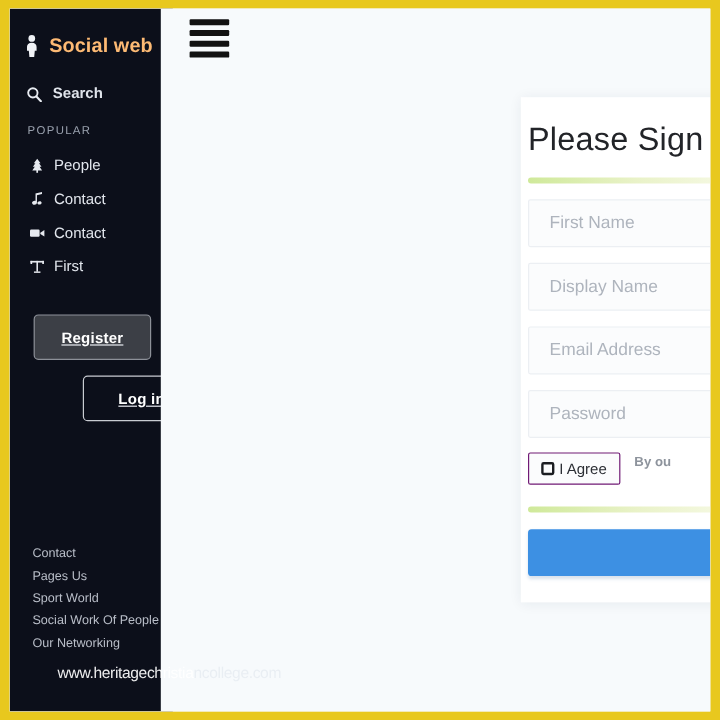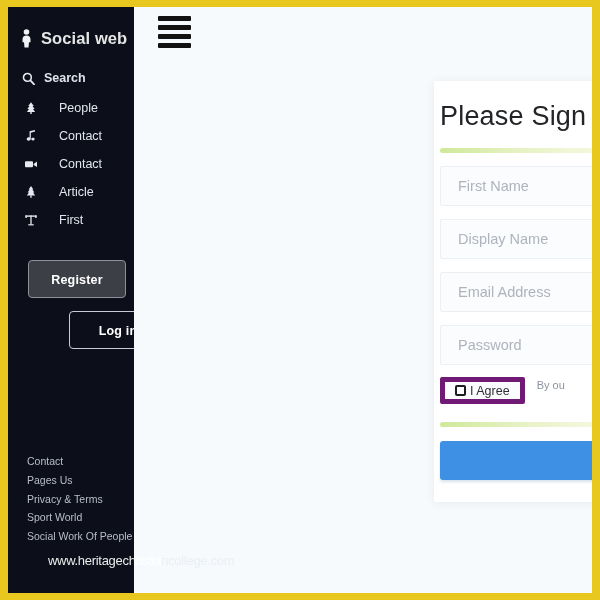--- a/index.html
+++ b/index.html
@@ -56,21 +56,21 @@
   }
   .brand-icon {
     width: 13px;
     height: 19px;
     display: block;
     flex: 0 0 auto;
   }
   .brand-text {
     font-size: 16.5px;
     font-weight: bold;
-    color: #e5e5e5;
+    color: #fdba74;
     letter-spacing: .1px;
     white-space: nowrap;
   }
 
   .search-row {
     display: flex;
     align-items: center;
     gap: 9px;
     padding: 16px 0 0 14px;
     cursor: pointer;
@@ -89,42 +89,42 @@
     color: #9aa1ae;
     text-transform: uppercase;
   }
 
   .nav {
     margin-top: 9px;
   }
   .nav-item {
     display: flex;
     align-items: center;
-    gap: 21px;
+    gap: 7px;
     height: 28px;
     padding-left: 16px;
     cursor: pointer;
   }
   .nav-icon {
     width: 14px;
     height: 14px;
     flex: 0 0 auto;
     display: flex;
     align-items: center;
     justify-content: center;
     color: #e6e9ef;
   }
   .nav-icon svg { display:block; }
   .nav-label {
     font-size: 12.5px;
     color: #e2e6ed;
     white-space: nowrap;
   }
 
-  .btn-wrap { padding: 26px 0 0 20px; }
+  .btn-wrap { padding: 26px 0 0 20px; text-decoration: underline; }
   .side-btn {
     display: block;
     width: 98px;
     height: 38px;
     line-height: 38px;
     text-align: center;
     font-size: 12.5px;
     font-weight: bold;
     border-radius: 4px;
     box-sizing: border-box;
@@ -233,21 +233,21 @@
   .agree-row {
     display: flex;
     align-items: flex-start;
     margin: 12px 6px 0 6px;
     gap: 12px;
   }
   .agree-box {
     display: flex;
     align-items: center;
     gap: 4px;
-    border: 5px solid #701a75;
+    border: 1px solid #701a75;
     background: #fbfcfd;
     border-radius: 2px;
     height: 27px;
     padding: 0 10px 0 10px;
     box-sizing: border-box;
     cursor: pointer;
     flex: 0 0 auto;
   }
   .agree-check {
     width: 11px;
@@ -261,20 +261,21 @@
     font-size: 12.5px;
     color: #2c2f35;
     white-space: nowrap;
   }
   .terms-text {
     font-size: 11px;
     line-height: 15px;
     color: #8d939c;
     padding-top: 1px;
     max-width: 215px;
+    font-weight: bold;
   }
   .submit-btn {
     display: block;
     margin: 14px 6px 0 6px;
     height: 39px;
     line-height: 39px;
     background: #3d90e3;
     color: #ffffff;
     text-align: center;
     font-size: 15px;
@@ -317,20 +318,21 @@
       </div>
 
       <div class="search-row">
         <svg class="search-icon" viewBox="0 0 14 14">
           <circle cx="5.8" cy="5.8" r="4.2" fill="none" stroke="#e8ebf1" stroke-width="1.7"></circle>
           <line x1="9" y1="9" x2="13" y2="13.3" stroke="#e8ebf1" stroke-width="1.9" stroke-linecap="round"></line>
         </svg>
         <span class="search-label">Search</span>
       </div>
 
+      <div class="section-label">POPULAR</div>
 
       <nav class="nav">
 
         <div class="nav-item">
           <span class="nav-icon">
             <svg viewBox="0 0 14 14" width="14" height="14">
               <path d="M7 1.2 4.2 5h1.3L3.4 8h1.6L2.9 11h8.2L9 8h1.6L8.5 5h1.3z" fill="#e6e9ef"></path>
               <rect x="6.3" y="10.6" width="1.4" height="2.4" fill="#e6e9ef"></rect>
             </svg>
           </span>
@@ -350,29 +352,20 @@
         <div class="nav-item">
           <span class="nav-icon">
             <svg viewBox="0 0 14 14" width="14" height="14">
               <rect x="1" y="4.2" width="8" height="6.1" rx="1" fill="#e6e9ef"></rect>
               <path d="M9.6 6.9 13 4.6v5.5L9.6 8z" fill="#e6e9ef"></path>
             </svg>
           </span>
           <span class="nav-label">Contact</span>
         </div>
 
-        <div class="nav-item">
-          <span class="nav-icon">
-            <svg viewBox="0 0 14 14" width="14" height="14">
-              <path d="M7 1 4.6 4.4h1.1L3.6 7.4h1.4L2.8 10.5h8.4L9 7.4h1.4L8.3 4.4h1.1z" fill="#e6e9ef"></path>
-              <rect x="6.35" y="10.2" width="1.3" height="2.6" fill="#e6e9ef"></rect>
-            </svg>
-          </span>
-          <span class="nav-label">Article</span>
-        </div>
 
         <div class="nav-item">
           <span class="nav-icon">
             <svg viewBox="0 0 14 14" width="14" height="14">
               <rect x="1.4" y="2.4" width="11.2" height="1.4" fill="#e6e9ef"></rect>
               <rect x="1.4" y="2.4" width="1.4" height="2.6" fill="#e6e9ef"></rect>
               <rect x="11.2" y="2.4" width="1.4" height="2.6" fill="#e6e9ef"></rect>
               <rect x="6.35" y="2.4" width="1.3" height="9" fill="#e6e9ef"></rect>
               <rect x="4.3" y="11.2" width="5.4" height="1.2" fill="#e6e9ef"></rect>
             </svg>
@@ -382,23 +375,23 @@
       </nav>
 
       <div class="btn-wrap">
         <div class="side-btn filled">Register</div>
         <div class="side-btn ghost">Log in</div>
       </div>
 
       <div class="foot-links">
         <span class="foot-link">Contact</span>
         <span class="foot-link">Pages Us</span>
-        <span class="foot-link">Privacy &amp; Terms</span>
         <span class="foot-link">Sport World</span>
         <span class="foot-link">Social Work Of People</span>
+        <span class="foot-link">Our Networking</span>
       </div>
     </aside>
 
     <section id="main">
 
       <div class="hamburger">
         <span></span>
         <span></span>
         <span></span>
         <span></span>

